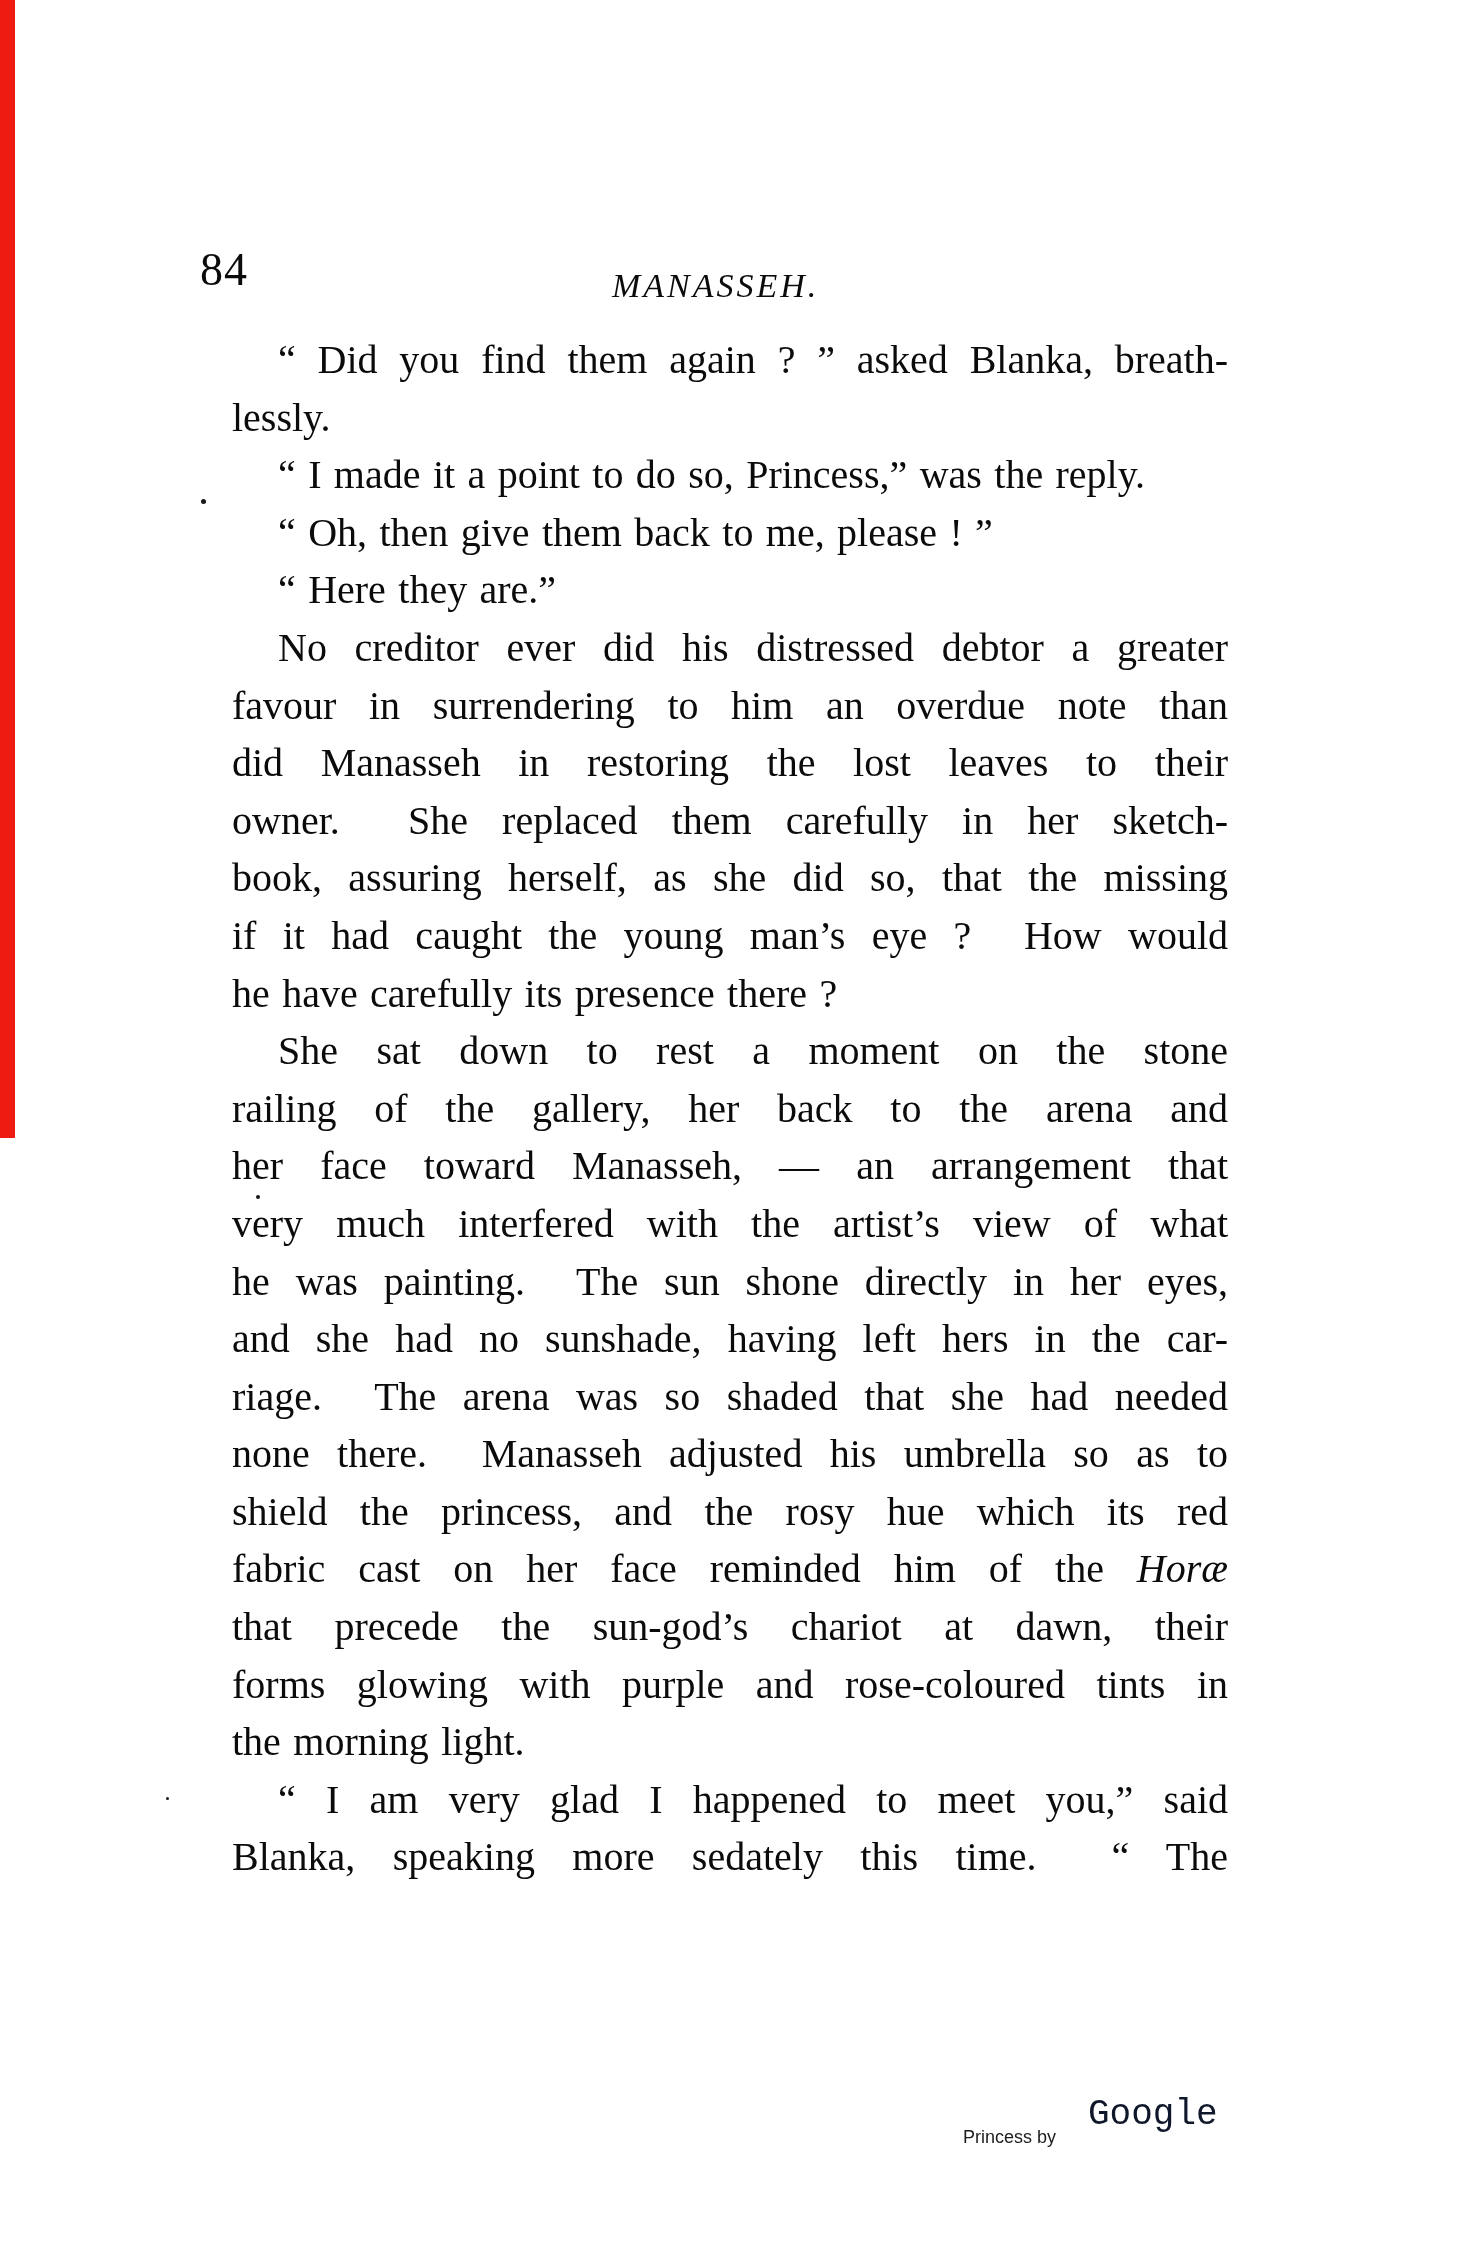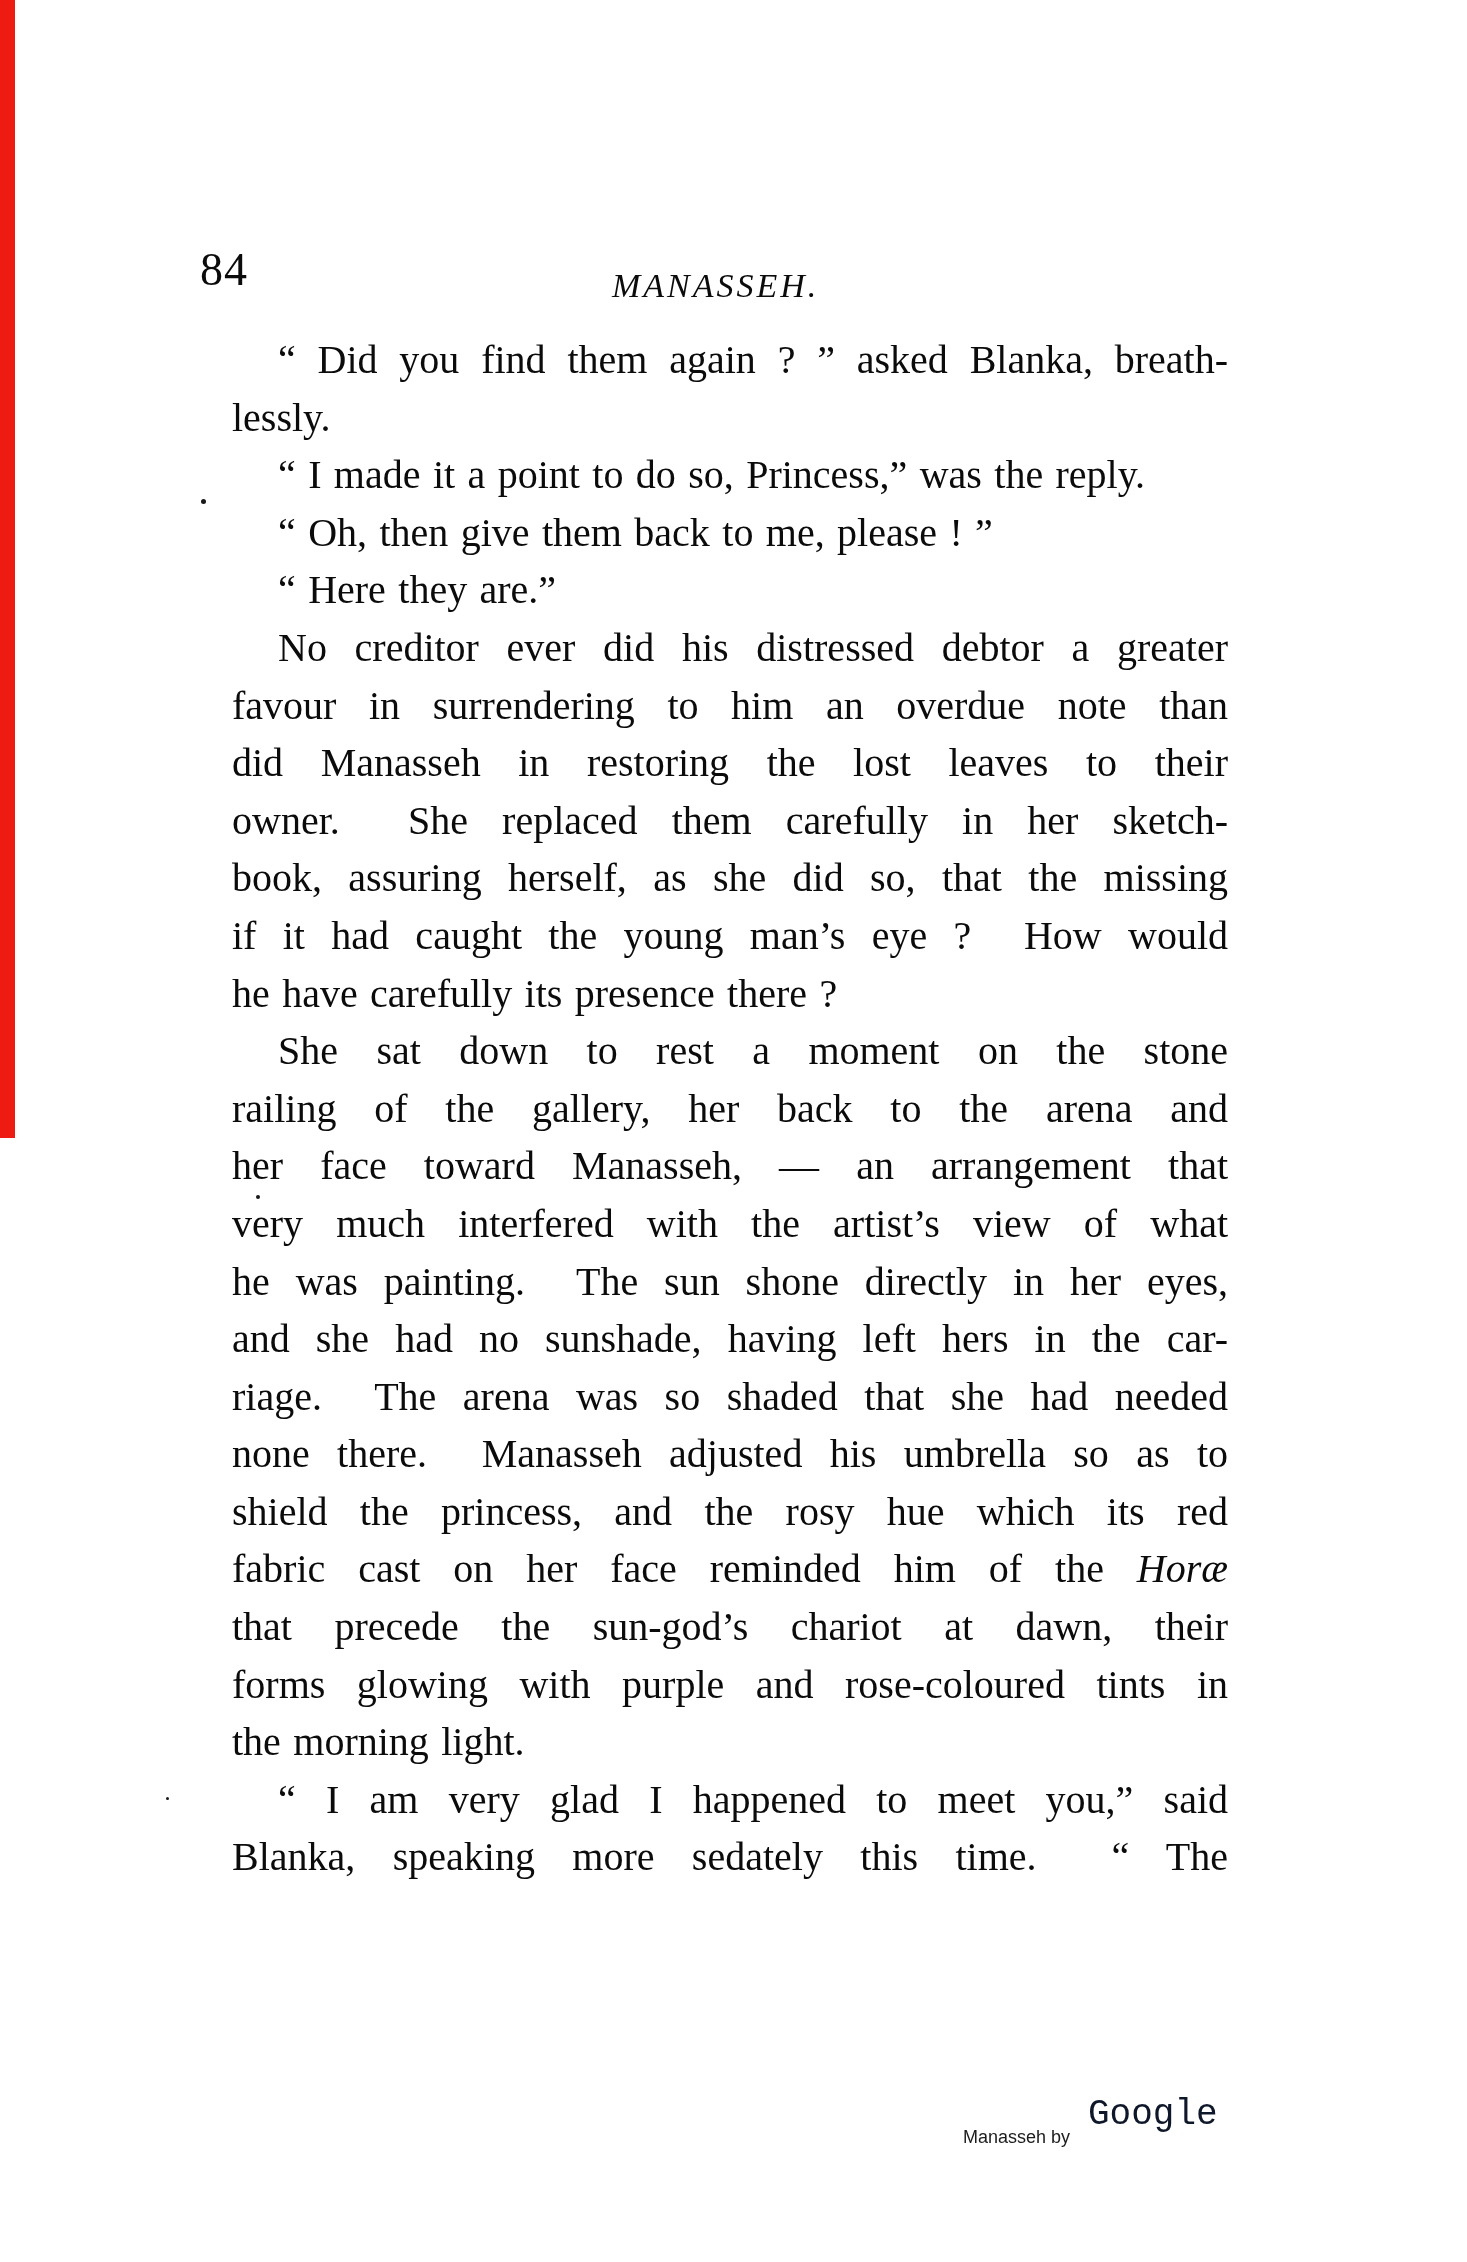--- a/index.html
+++ b/index.html
@@ -112,17 +112,17 @@
       <div class="line">the morning light.</div>
       <div class="line j ind">“ I am very glad I happened to meet you,” said</div>
       <div class="line j">Blanka, speaking more sedately this time.&nbsp; “ The</div>
     </div>
 
   <div class="speck" style="left:201px; top:499px; width:5px; height:5px;"></div>
   <div class="speck" style="left:256px; top:1195px; width:4px; height:4px;"></div>
   <div class="speck" style="left:166px; top:1797px; width:3px; height:3px;"></div>
 
   <div class="footer">
-    <span class="digitized-by">Manasseh by</span>
+    <span class="digitized-by">Princess by</span>
     <span class="google-logo">Google</span>
   </div>
 
 </div>
 
 </body></html>

